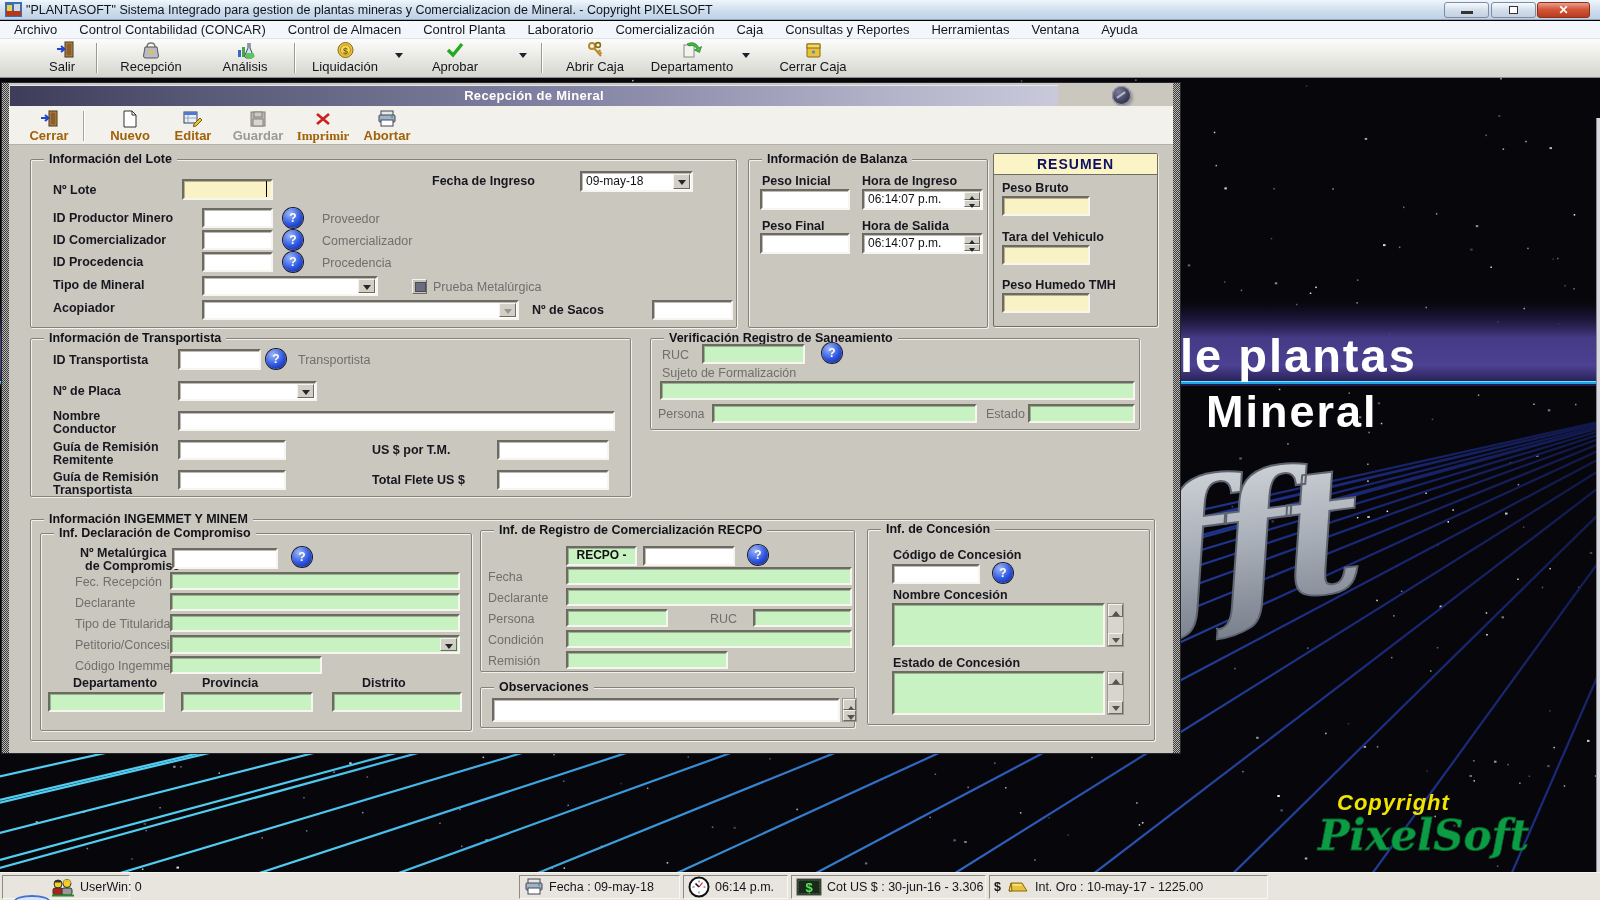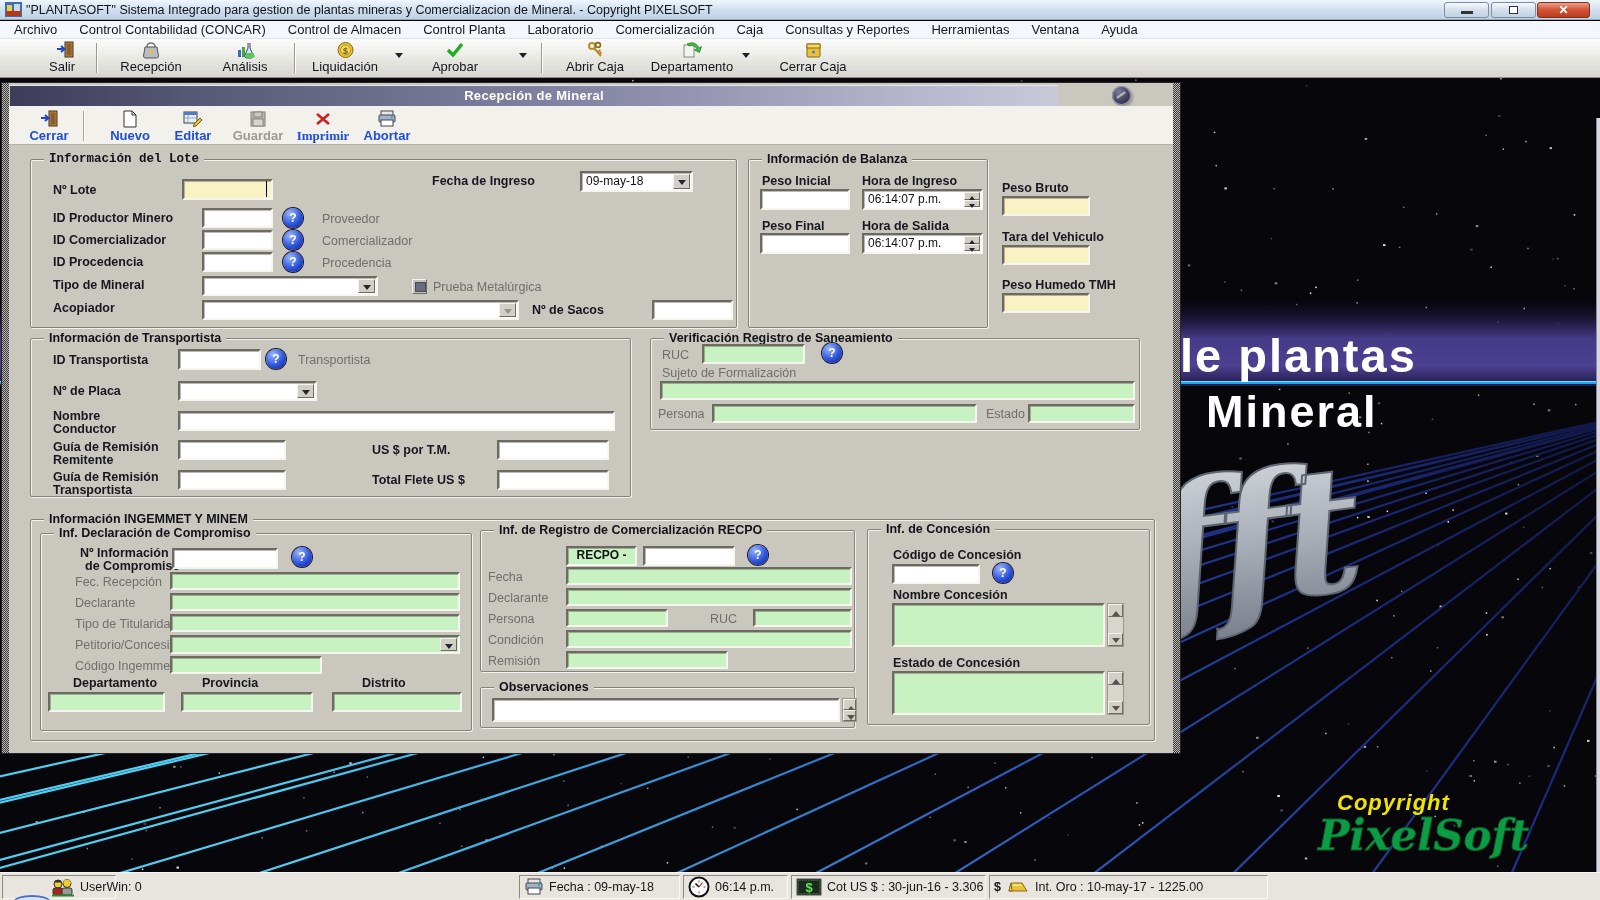--- a/index.html
+++ b/index.html
@@ -37,21 +37,21 @@
   .checker { background-color:#bab7af; background-image:linear-gradient(45deg,#3c3c40 25%,transparent 25%,transparent 75%,#3c3c40 75%),linear-gradient(45deg,#3c3c40 25%,transparent 25%,transparent 75%,#3c3c40 75%); background-size:2px 2px; background-position:0 0,1px 1px; }
   #child-edge-l { left:2px; top:83px; width:7px; height:670px; }
   #child-edge-r { left:1173px; top:83px; width:7px; height:670px; }
   #ctitle { left:10px; top:85px; width:1048px; height:21px; background:linear-gradient(90deg,#3d3d5a,#585877 18%,#8585a5 55%,#b9b9ce 88%,#c9c9da); border-top:1px solid #e6e6ee; }
   #ctitle-text { width:100%; text-align:center; font-size:13px; font-weight:bold; color:#ffffff; line-height:20px; letter-spacing:0.3px; }
   #cclose { left:1112px; top:86px; width:19px; height:19px; border-radius:50%; background:radial-gradient(circle at 35% 30%,#7a7a9a,#3c3c58 60%,#23233a); box-shadow:2px 2px 3px rgba(0,0,0,0.25), inset 0 0 0 1px #9a9ab2; }
   #cclose:after { content:""; position:absolute; left:4px; top:8px; width:10px; height:2px; background:#b8b8c8; transform:rotate(-35deg); }
   #ctools { left:9px; top:106px; width:1164px; height:39px; background:#f2f1ec; border-bottom:1px solid #b3b1a9; }
   .ctbtn { position:absolute; top:2px; text-align:center; }
   .ctbtn .ticon { display:block; height:18px; margin:2px auto 0; }
-  .ctbtn .tlabel { display:block; font-size:13px; font-weight:bold; color:#1d4ed8; line-height:15px; white-space:nowrap; }
+  .ctbtn .tlabel { display:block; font-size:13px; font-weight:bold; color:#a16207; line-height:15px; white-space:nowrap; }
   .ctbtn.disabled .tlabel { color:#9c9a92; }
   .ctsep { position:absolute; top:5px; width:1px; height:30px; background:#a8a69e; box-shadow:1px 0 0 #ffffff; }
   #cform { left:9px; top:145px; width:1164px; height:601px; background:#cac7bf; }
 
   
   .gb { position:absolute; border:1px solid #84827a; border-radius:2px; box-shadow:inset 1px 1px 0 #f2f1ec, 1px 1px 0 #f2f1ec; }
   .gbt { position:absolute; background:#cac7bf; padding:0 5px; font-weight:bold; font-size:12.5px; color:#121219; white-space:nowrap; line-height:13px; }
   .lb { position:absolute; font-size:12.5px; font-weight:bold; color:#17171f; white-space:nowrap; }
   .lg { position:absolute; font-size:12.5px; color:#6f6f6c; white-space:nowrap; }
   .fld { position:absolute; border:2px solid; border-color:#6c6a61 #f6f5f0 #f6f5f0 #6c6a61; box-shadow:inset 1px 1px 0 rgba(60,58,50,0.35); background:#fff; font-size:12px; color:#111; }
@@ -824,21 +824,21 @@
             <rect x="4" y="10" width="12" height="6" fill="#fff" stroke="#445"></rect>
             <circle cx="15" cy="7" r="1" fill="#2a8"></circle>
           </svg></span>
         <span class="tlabel">Abortar</span>
       </div>
       <div class="ctsep" style="left: 74px;"></div>
     </div>
   <div id="cform" class="abs"></div>
 
   <div class="gb" style="left:30px;top:159px;width:707px;height:169px;"></div>
-  <div class="gbt" style="left:44px;top:153px;font-family:Liberation Mono, monospace;">Información del Lote</div>
+  <div class="gbt" style="left:44px;top:153px;">Información del Lote</div>
   <div class="lb" style="left:53px;top:183px;">Nº Lote</div>
   <div class="fld fy" style="left:182px;top:179px;width:91px;height:21px;"></div>
   <div class="caret" style="left:266px;top:181px;height:16px;"></div>
   <div class="lb" style="left:432px;top:174px;">Fecha de Ingreso</div>
   <div class="fld" style="left:580px;top:171px;width:113px;height:21px;">
       <span style="position:absolute;left:4px;top:1px;">09-may-18</span>
       <span class="ddbtn"></span>
     </div>
   <div class="lb" style="left:53px;top:211px;">ID Productor Minero</div>
   <div class="fld" style="left:202px;top:208px;width:71px;height:20px;"></div>
@@ -881,20 +881,23 @@
   <div class="fld" style="left:760px;top:233px;width:90px;height:21px;"></div>
   <div class="lb" style="left:862px;top:219px;">Hora de Salida</div>
   <div class="fld" style="left:862px;top:233px;width:121px;height:21px;">
       <span style="position:absolute;left:4px;top:1px;">06:14:07 p.m.</span>
       <span class="spin">
         <b class="up"></b>
         <b class="dn"></b>
       </span>
     </div>
 
+  <div class="gb" id="resumen" style="left:993px;top:153px;width:165px;height:174px;">
+    <div id="resumen-hdr">RESUMEN</div>
+  </div>
   <div class="lb" style="left:1002px;top:181px;">Peso Bruto</div>
   <div class="fld fy" style="left:1002px;top:196px;width:88px;height:20px;"></div>
   <div class="lb" style="left:1002px;top:230px;">Tara del Vehiculo</div>
   <div class="fld fy" style="left:1002px;top:245px;width:88px;height:20px;"></div>
   <div class="lb" style="left:1002px;top:278px;">Peso Humedo TMH</div>
   <div class="fld fy" style="left:1002px;top:293px;width:88px;height:20px;"></div>
 
   <div class="gb" style="left:30px;top:338px;width:601px;height:159px;"></div>
   <div class="gbt" style="left:44px;top:332px;">Información de Transportista</div>
   <div class="lb" style="left:53px;top:353px;">ID Transportista</div>
@@ -929,21 +932,21 @@
   <div class="lg" style="left:658px;top:407px;">Persona</div>
   <div class="fld fg" style="left:712px;top:404px;width:265px;height:19px;"></div>
   <div class="lg" style="left:986px;top:407px;">Estado</div>
   <div class="fld fg" style="left:1028px;top:404px;width:107px;height:19px;"></div>
 
   <div class="gb" style="left:30px;top:519px;width:1125px;height:222px;"></div>
   <div class="gbt" style="left:44px;top:513px;">Información INGEMMET Y MINEM</div>
 
   <div class="gb" style="left:40px;top:533px;width:432px;height:198px;"></div>
   <div class="gbt" style="left:54px;top:527px;">Inf. Declaración de Compromiso</div>
-  <div class="lb" style="left:80px;top:546px;">Nº Información</div>
+  <div class="lb" style="left:80px;top:546px;">Nº Metalúrgica</div>
   <div class="lb" style="left:85px;top:559px;">de Compromiso</div>
   <div class="fld" style="left:172px;top:548px;width:106px;height:21px;"></div>
   <div class="help" style="left:292px;top:547px;">?</div>
   <div class="lg" style="left:75px;top:575px;">Fec. Recepción</div>
   <div class="fld fg" style="left:170px;top:572px;width:290px;height:18px;"></div>
   <div class="lg" style="left:75px;top:596px;">Declarante</div>
   <div class="fld fg" style="left:170px;top:593px;width:290px;height:18px;"></div>
   <div class="lg" style="left:75px;top:617px;">Tipo de Titularidad</div>
   <div class="fld fg" style="left:170px;top:614px;width:290px;height:18px;"></div>
   <div class="lg" style="left:75px;top:638px;">Petitorio/Concesión</div>
@@ -997,21 +1000,21 @@
       <i class="dn"></i>
     </div>
   <div class="lb" style="left:893px;top:656px;">Estado de Concesión</div>
   <div class="fld fg" style="left:892px;top:671px;width:213px;height:44px;"></div>
   <div class="scrl" style="left:1107px;top:671px;height:44px;">
       <i class="up"></i>
       <i class="dn"></i>
     </div>
 
   <div id="statusbar" class="abs">
-      <div class="sp" style="left: 2px; width: 114px; padding-left: 48px;">
+      <div class="sp" style="left: 2px; width: 128px; padding-left: 48px;">
         <span style="display:flex;">
           <svg width="24" height="19" viewBox="0 0 24 19">
             <circle cx="7" cy="6" r="4" fill="#f2d020" stroke="#333"></circle>
             <path d="M3 6 a4 4 0 0 1 8 0 l-1 -1.5 h-6 z" fill="#333"></path>
             <rect x="2" y="10" width="10" height="7" rx="2" fill="#aa2222" stroke="#333"></rect>
             <circle cx="16" cy="5.5" r="4" fill="#f2d020" stroke="#333"></circle>
             <path d="M12 5.5 a4 4 0 0 1 8 0 l-1 -1.2 h-6 z" fill="#e8c23a"></path>
             <rect x="11" y="10" width="10" height="7" rx="2" fill="#999" stroke="#333"></rect>
             <rect x="1" y="16.5" width="22" height="2" fill="#2a8a2a"></rect>
           </svg>

